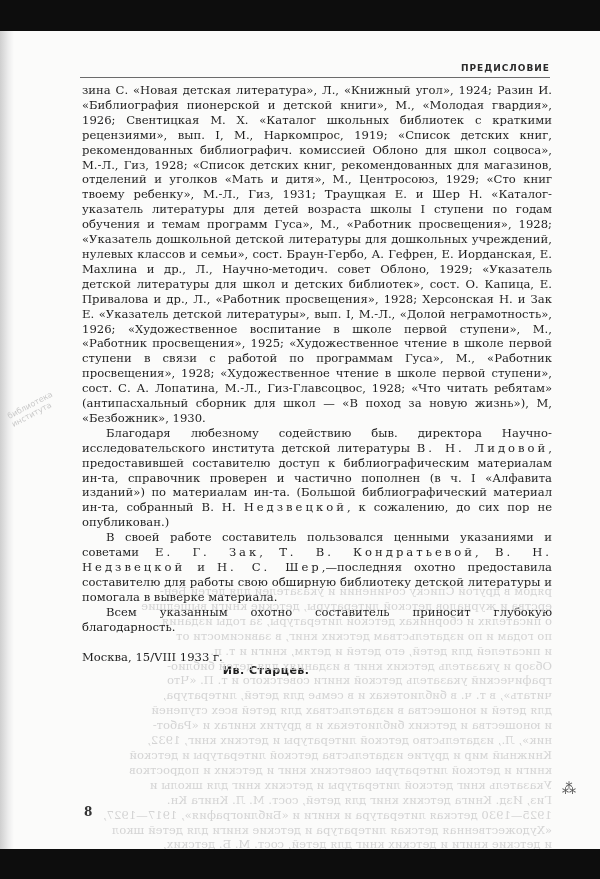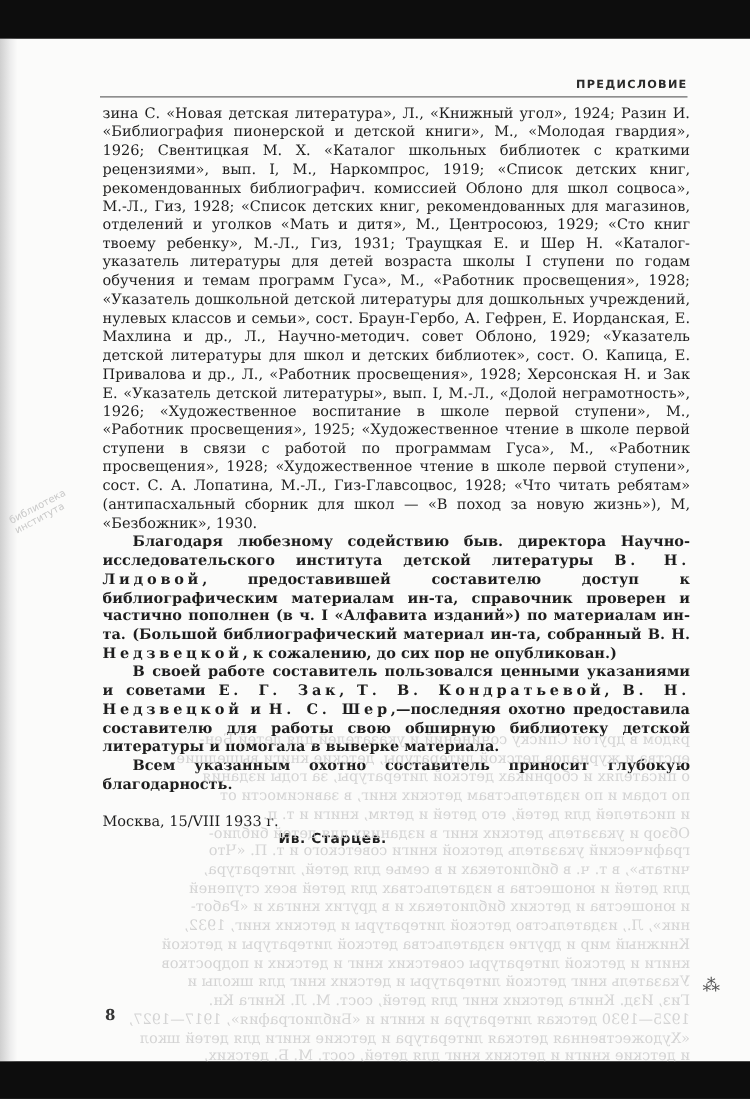--- a/index.html
+++ b/index.html
@@ -59,21 +59,20 @@
     line-height: 14.9px;
     color: #1e1e1e;
     text-align: justify;
   }
   .body-text p {
     margin: 0;
     text-indent: 0;
   }
   .body-text p.indent {
     text-indent: 24px;
-    font-weight: bold;
   }
   .spaced {
     letter-spacing: 3px;
   }
   .signature-row {
     display: flex;
     margin-top: 15px;
   }
   .signature-author {
     font-family: "DejaVu Sans", sans-serif;

